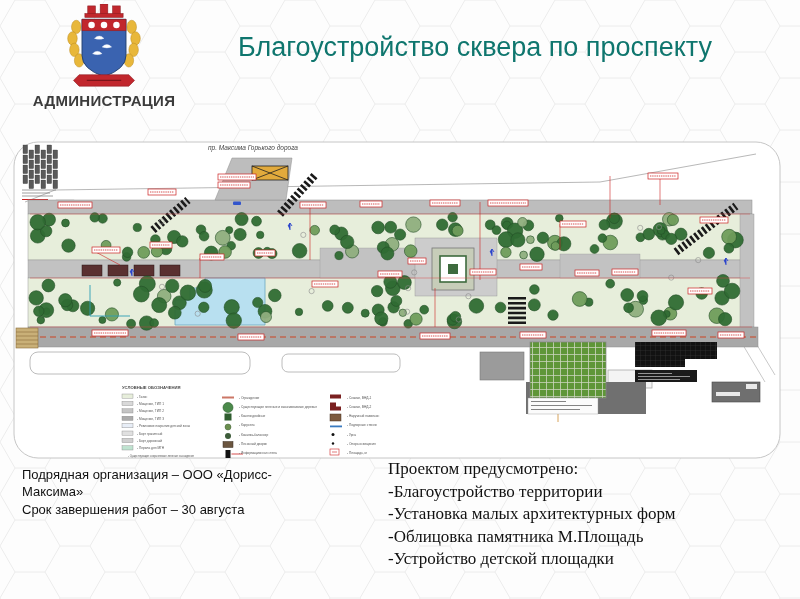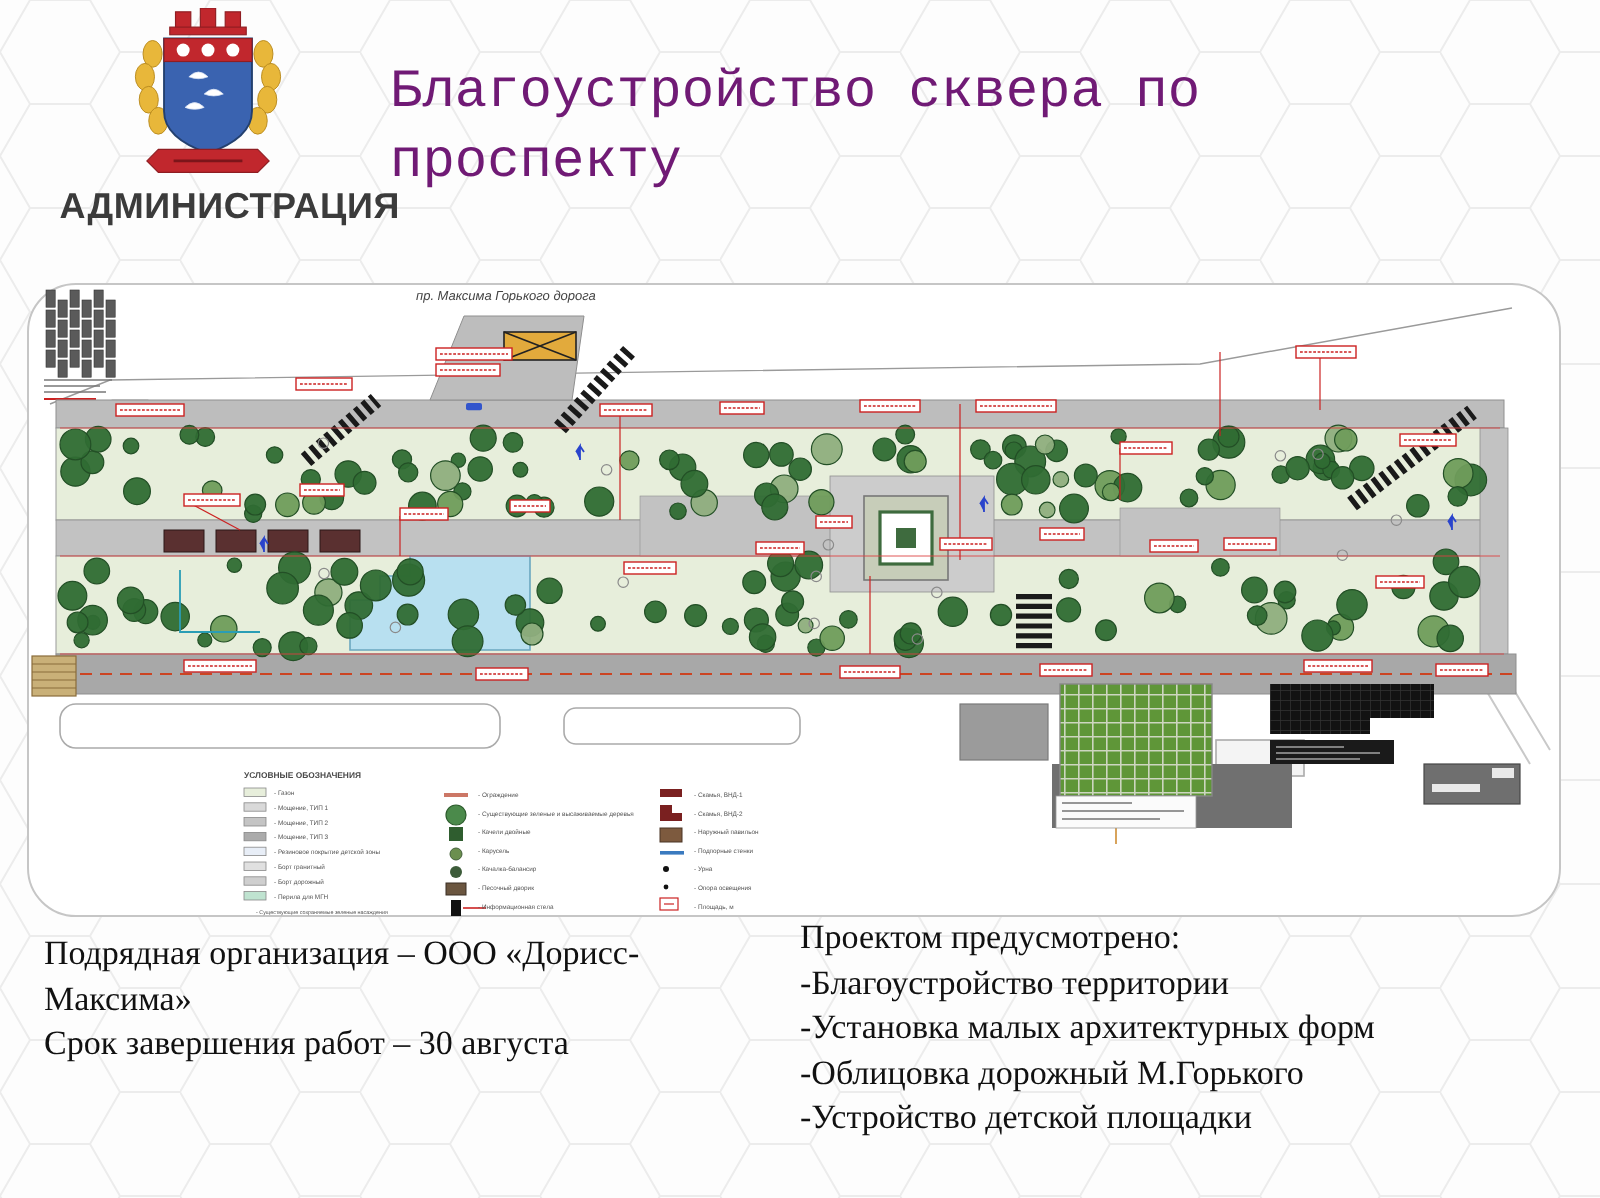--- a/index.html
+++ b/index.html
@@ -9,39 +9,39 @@
     font-family:"Liberation Sans",sans-serif;
   }
   #hexbg{position:absolute;left:0;top:0;width:800px;height:599px;z-index:0;}
   .layer{position:relative;z-index:1;}
 
   
   .header{position:absolute;left:0;top:0;width:800px;height:130px;}
   .logo-block{position:absolute;left:8px;top:4px;width:192px;height:120px;text-align:center;}
   .logo-svg{display:block;margin:0 auto;}
   .org-name{
-    font-weight:bold;color:#3b3b3b;font-size:18px;line-height:1.25;
-    letter-spacing:.3px;margin-top:2px;white-space:nowrap;text-align:right;
+    font-weight:bold;color:#3b3b3b;font-size:15px;line-height:1.25;
+    letter-spacing:.3px;margin-top:2px;white-space:nowrap;
   }
   .slide-title{
-    position:absolute;left:195px;top:30px;width:560px;
-    font-family:Liberation Mono, monospace;font-size:27px;color:#701a75;line-height:1.3;
+    position:absolute;left:195px;top:30px;width:560px;text-align:center;
+    font-family:Liberation Sans, sans-serif;font-size:27px;color:#0f766e;line-height:1.3;
   }
 
   
   .plan-wrap{position:absolute;left:0;top:130px;width:800px;height:335px;}
   .plan-wrap svg{display:block;}
 
   
   .bottom-left{
     position:absolute;left:22px;top:466px;width:372px;
-    font-family:Liberation Serif, serif;font-size:17px;color:#111;line-height:1.33;
+    font-family:Liberation Sans, sans-serif;font-size:13px;color:#111;line-height:1.33;
   }
   .bottom-right{
-    position:absolute;left:400px;top:458px;width:392px;
+    position:absolute;left:388px;top:458px;width:392px;
     font-family:"Liberation Serif",serif;font-size:17px;color:#111;line-height:1.33;
   }
   .bottom-left div,.bottom-right div{white-space:nowrap;}
 </style>
 </head>
 <body>
 
 <svg id="hexbg" xmlns="http://www.w3.org/2000/svg">
   <defs>
     <pattern id="hexpat" width="90" height="52" patternUnits="userSpaceOnUse">
@@ -572,17 +572,17 @@
   <div class="bottom-left">
     <div>Подрядная организация – ООО «Дорисс-</div>
     <div>Максима»</div>
     <div>Срок завершения работ – 30 августа</div>
   </div>
 
   <div class="bottom-right">
     <div>Проектом предусмотрено:</div>
     <div>-Благоустройство территории</div>
     <div>-Установка малых архитектурных форм</div>
-    <div>-Облицовка дорожный М.Горького</div>
+    <div>-Облицовка памятника М.Площадь</div>
     <div>-Устройство детской площадки</div>
   </div>
 
 </div>
 
 </body></html>

